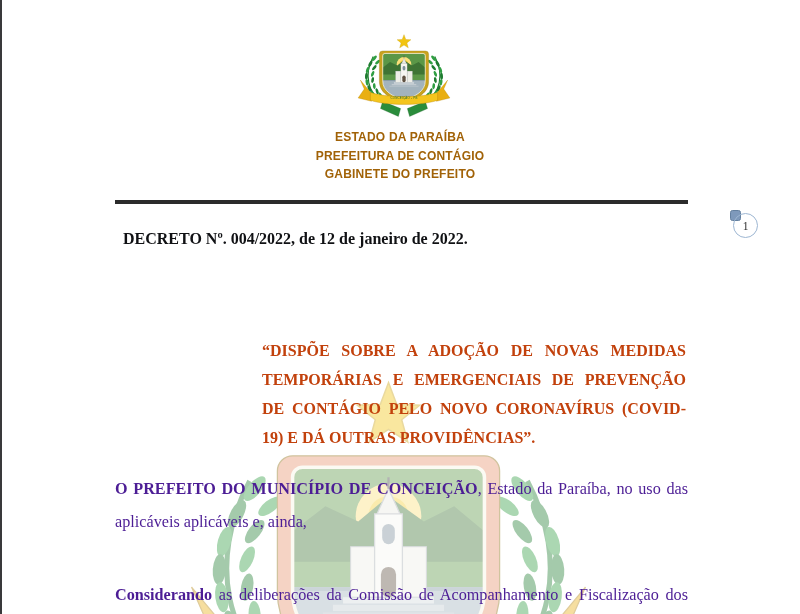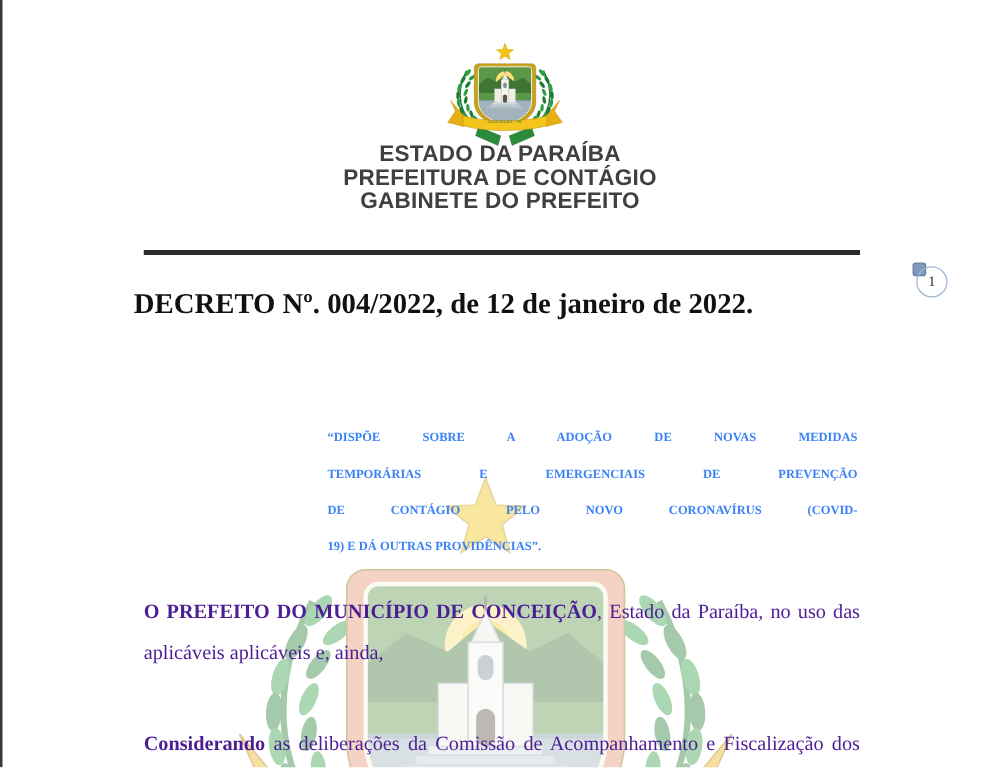--- a/index.html
+++ b/index.html
@@ -9,42 +9,42 @@
     color:var(--ink,#181a1e);
   }
   .left-edge{position:absolute;left:0;top:0;width:2px;height:614px;background:#39393b;}
 
   
   .crest-top{position:absolute;left:348px;top:33px;width:112px;height:88px;}
   .watermark{position:absolute;left:136px;top:375px;width:505px;height:394px;
     opacity:.40;--crest-border:#e8926e;pointer-events:none;}
 
   
-  .org-header{position:absolute;left:100px;top:114px;width:600px;text-align:center;
+  .org-header{position:absolute;left:100px;top:128px;width:600px;text-align:center;
     font-family:"Liberation Sans","DejaVu Sans",sans-serif;font-weight:bold;
-    font-size:18px;line-height:18.5px;color:#404040;letter-spacing:.2px;}
+    font-size:12px;line-height:18.5px;color:#a16207;letter-spacing:.2px;}
   .header-rule{position:absolute;left:115px;top:200px;width:573px;height:4px;
     background:#2b2b2b;}
 
-  .decree-title{position:absolute;left:107px;top:230px;width:573px;
-    font-size:23px;font-weight:bold;color:#101114;}
+  .decree-title{position:absolute;left:123px;top:230px;width:573px;
+    font-size:16px;font-weight:bold;color:#101114;}
 
   
   .annotation{position:absolute;left:733px;top:213px;width:25px;height:25px;cursor:pointer;}
   .annotation .ring{position:absolute;left:0;top:0;width:25px;height:25px;border-radius:50%;
     border:1.4px solid #9db6d2;box-sizing:border-box;background:transparent;}
   .annotation .tag{position:absolute;left:-3px;top:-3px;width:11px;height:11px;border-radius:2.5px;
     background:#7e99bb;border:1px solid #64809f;box-sizing:border-box;}
   .annotation .num{position:absolute;left:0;top:0;width:25px;height:25px;
     display:flex;align-items:center;justify-content:center;
     font-size:11.5px;color:#2a2a2a;font-family:"Liberation Serif",serif;}
 
   
   .quote{position:absolute;left:262px;top:336px;width:424px;
-    font-size:10px;font-weight:bold;color:#3b82f6;}
+    font-size:16px;font-weight:bold;color:#c2410c;}
   .quote .qline{height:29px;line-height:29px;}
 
   
   .para{position:absolute;left:115px;width:573px;font-size:16.2px;color:#4c1d95;}
   .para1{top:473px;}
   .para2{top:579px;}
   .para .bline{height:33px;line-height:33px;}
 
   .jline{text-align:justify;text-align-last:justify;}
   .lline{text-align:right;text-align-last:left;}

